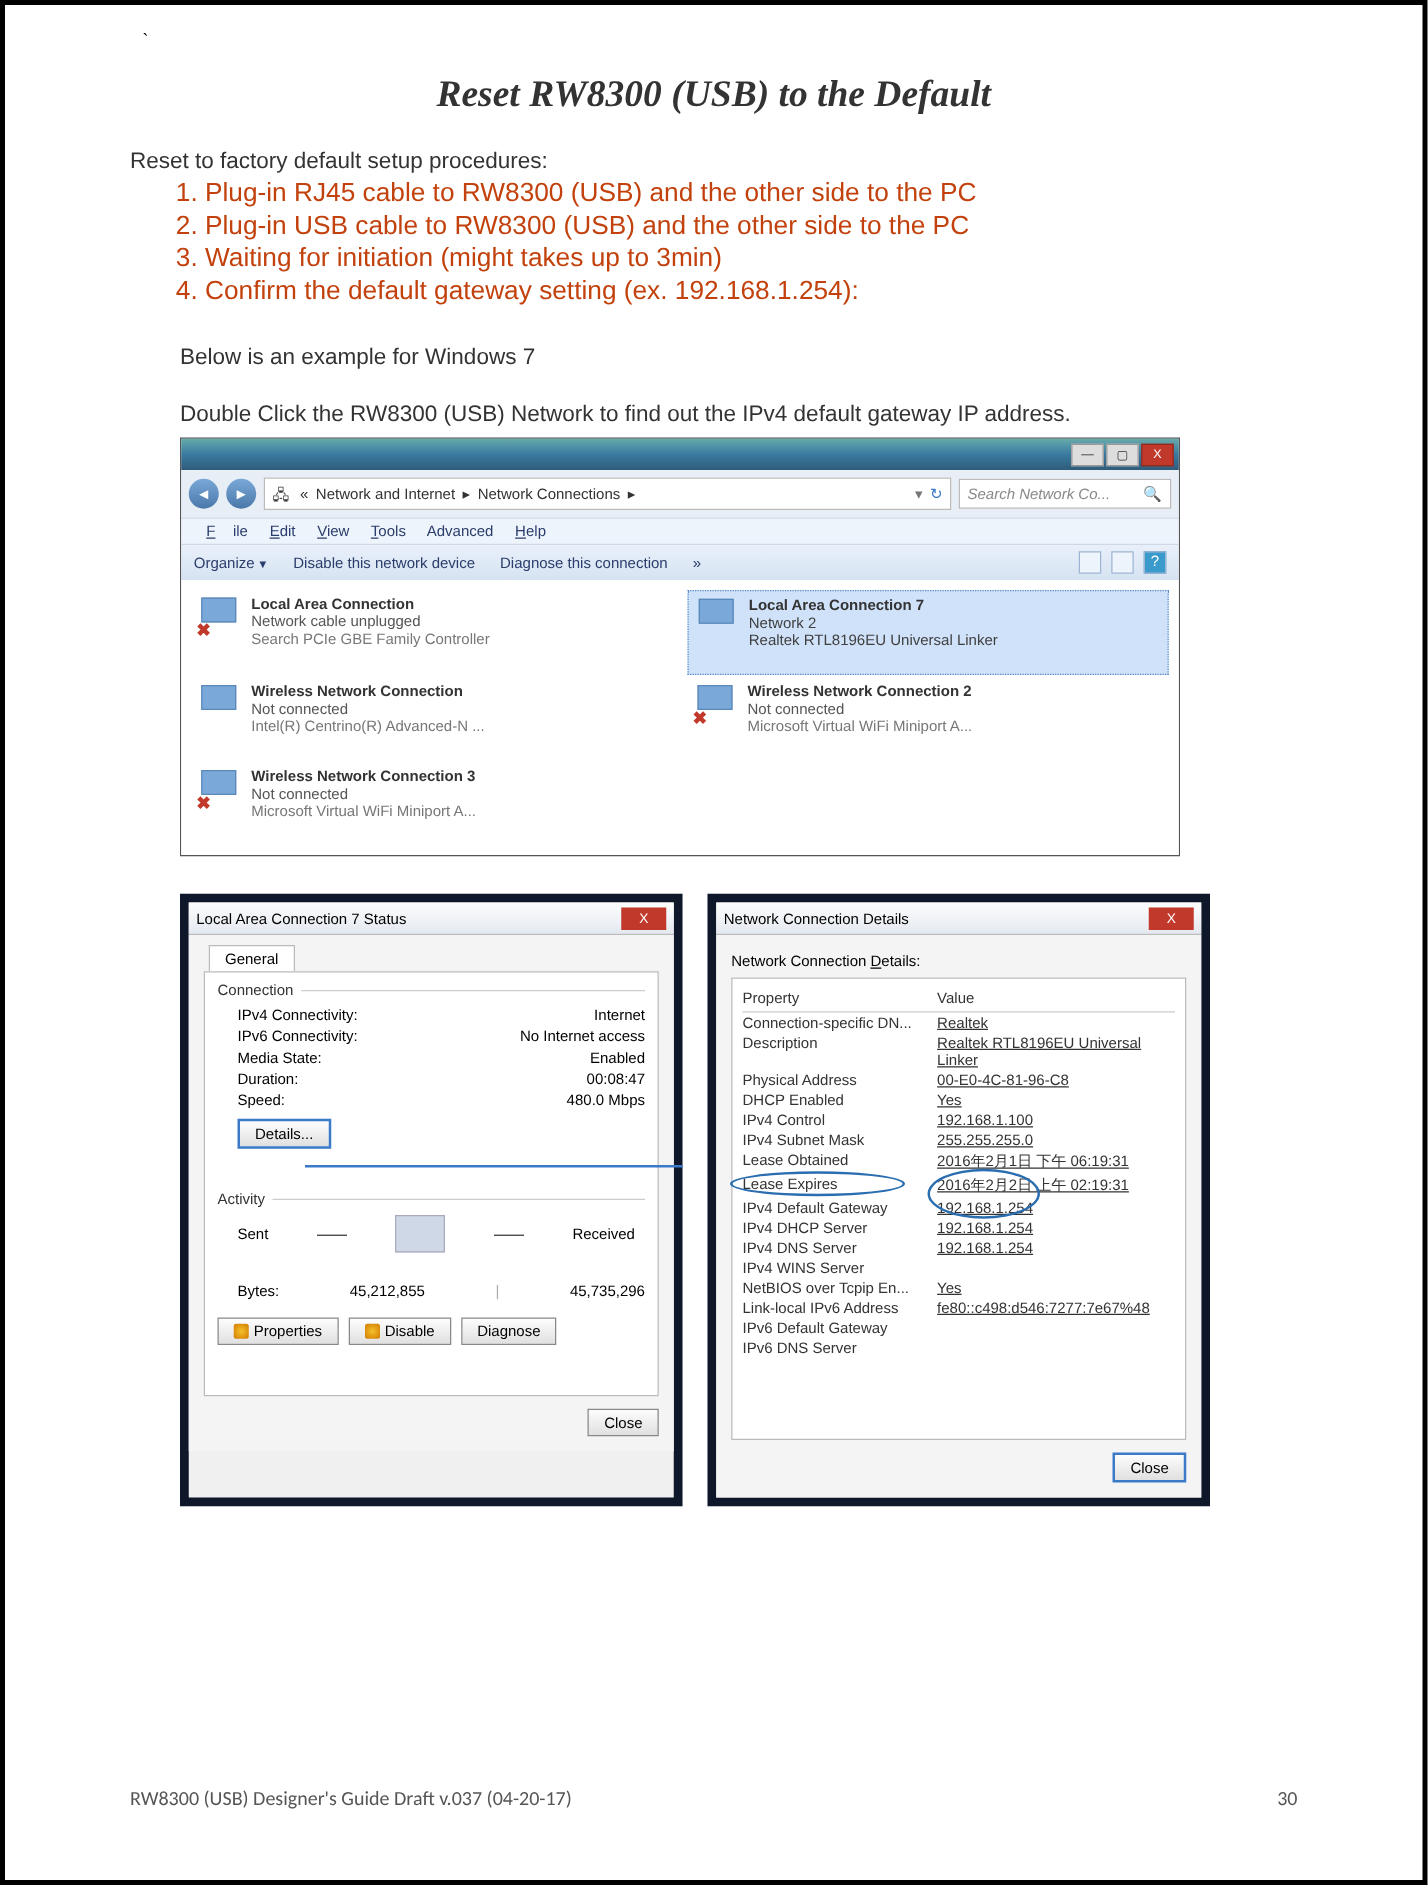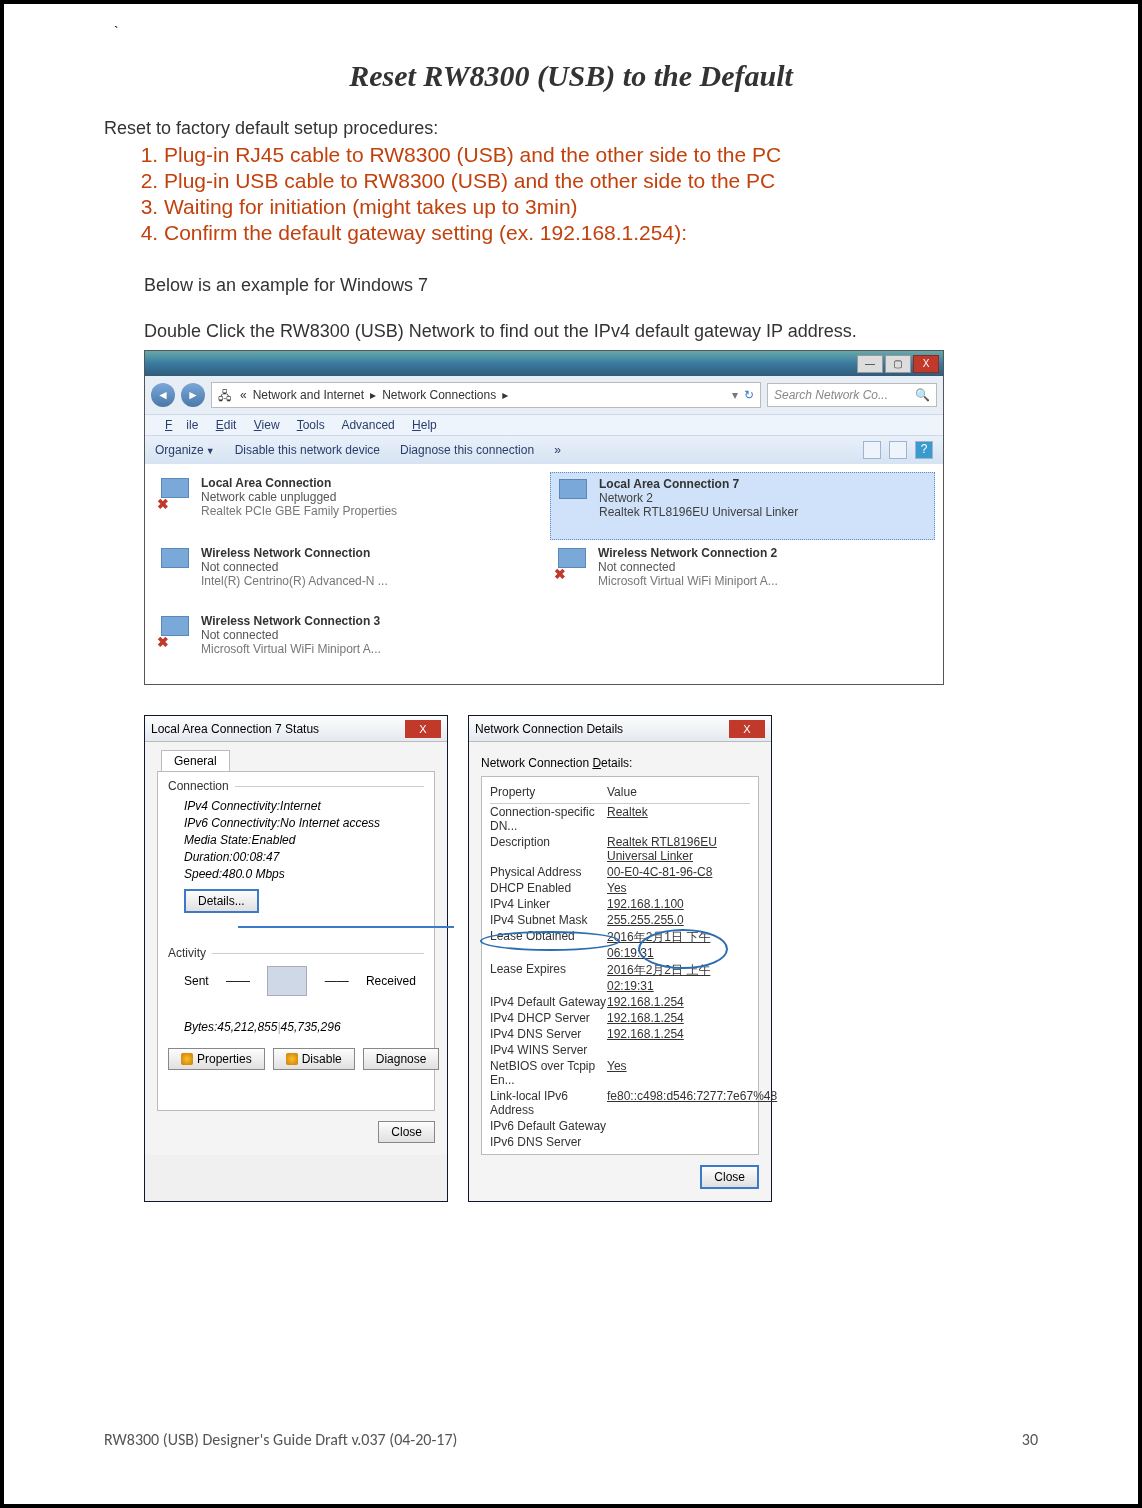--- a/index.html
+++ b/index.html
@@ -37,27 +37,27 @@
   .cicon { width: 36px; height: 36px; position: relative; }
   .cicon .mon { width: 28px; height: 20px; background: #7aa8d8; border: 1px solid #5a88b8; position: absolute; top: 2px; left: 4px; }
   .cicon .x { position: absolute; bottom: 0; left: 0; color: #c0392b; font-weight: bold; font-size: 14px; }
   .ctext .name { font-weight: bold; color: #333; }
   .ctext .status { color: #555; }
   .ctext .dev { color: #777; }
   .conn.selected .status, .conn.selected .dev { color: #404040; }
 
   
   .dialogs { margin-left: 40px; margin-top: 30px; display: flex; gap: 20px; }
-  .dlg { width: 304px; border: 1px solid #0f172a; background: #f0f0f0; font-size: 12px; }
+  .dlg { width: 402px; border: 7px solid #0f172a; background: #f0f0f0; font-size: 12px; }
   .dlg .dlgbar { height: 26px; background: linear-gradient(#fdfdfd,#e4e9f0); display: flex; align-items: center; justify-content: space-between; padding: 0 6px; border-bottom: 1px solid #bbb; }
   .dlg .dlgbar .closex { width: 36px; height: 18px; background: #c0392b; color: #fff; display: flex; align-items: center; justify-content: center; font-size: 11px; }
   .dlg .inner { background: #f4f4f4; padding: 8px 12px 12px 12px; }
   .tab { display: inline-block; background: #fff; border: 1px solid #bbb; border-bottom: none; padding: 3px 12px; margin-left: 4px; font-size: 12px; }
   .tabbody { background: #fff; border: 1px solid #bbb; padding: 10px; min-height: 340px; position: relative; }
-  .kv { display: flex; justify-content: flex-start; margin: 3px 0 3px 16px; font-style: italic; }
+  .kv { display: flex; justify-content: space-between; margin: 3px 0 3px 16px; }
   .btn { background: linear-gradient(#fdfdfd,#e0e0e0); border: 1px solid #888; padding: 3px 12px; font-size: 12px; display: inline-flex; align-items: center; gap: 4px; }
   .btn.hl { border: 2px solid #3a7ac8; }
   .hr { border-top: 1px solid #ccc; margin: 12px 0; position: relative; }
   .hrlabel { position: absolute; top: -8px; left: 0; background: #fff; padding-right: 6px; color: #333; }
   .activity { display: flex; align-items: center; justify-content: space-between; margin: 10px 8px 4px 16px; }
   .actimg { width: 40px; height: 30px; background: #cfd8e6; border: 1px solid #aab; }
   .btnrow { display: flex; gap: 8px; margin-top: 14px; }
   .closerow { text-align: right; margin-top: 10px; }
   .shield { width: 12px; height: 12px; background: radial-gradient(#f6c02a,#d07a00); border-radius: 2px; }
 
@@ -139,21 +139,21 @@
       </div>
       <div class="ncbody">
         <div class="conn">
           <div class="cicon">
               <div class="mon"></div>
               <div class="x">✖</div>
             </div>
           <div class="ctext">
             <div class="name">Local Area Connection</div>
             <div class="status">Network cable unplugged</div>
-            <div class="dev">Realtek PCIe GBE Family Properties</div>
+            <div class="dev">Search PCIe GBE Family Controller</div>
           </div>
         </div>
         <div class="conn selected">
           <div class="cicon">
               <div class="mon"></div>
             </div>
           <div class="ctext">
             <div class="name">Local Area Connection 7</div>
             <div class="status">Network 2</div>
             <div class="dev">Realtek RTL8196EU Universal Linker</div>
@@ -293,21 +293,21 @@
               </div>
             <div class="drow">
                 <div class="c1">Physical Address</div>
                 <div class="c2">00-E0-4C-81-96-C8</div>
               </div>
             <div class="drow">
                 <div class="c1">DHCP Enabled</div>
                 <div class="c2">Yes</div>
               </div>
             <div class="drow">
-                <div class="c1">IPv4 Linker</div>
+                <div class="c1">IPv4 Control</div>
                 <div class="c2">192.168.1.100</div>
               </div>
             <div class="drow">
                 <div class="c1">IPv4 Subnet Mask</div>
                 <div class="c2">255.255.255.0</div>
               </div>
             <div class="drow">
                 <div class="c1">Lease Obtained</div>
                 <div class="c2">2016年2月1日 下午 06:19:31</div>
               </div>

